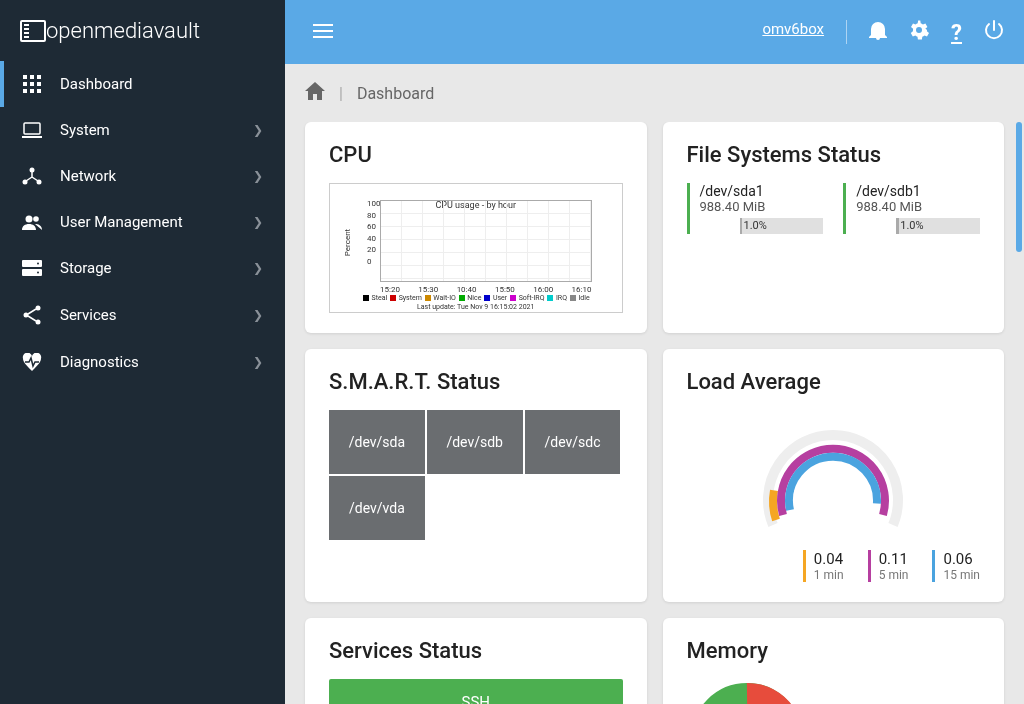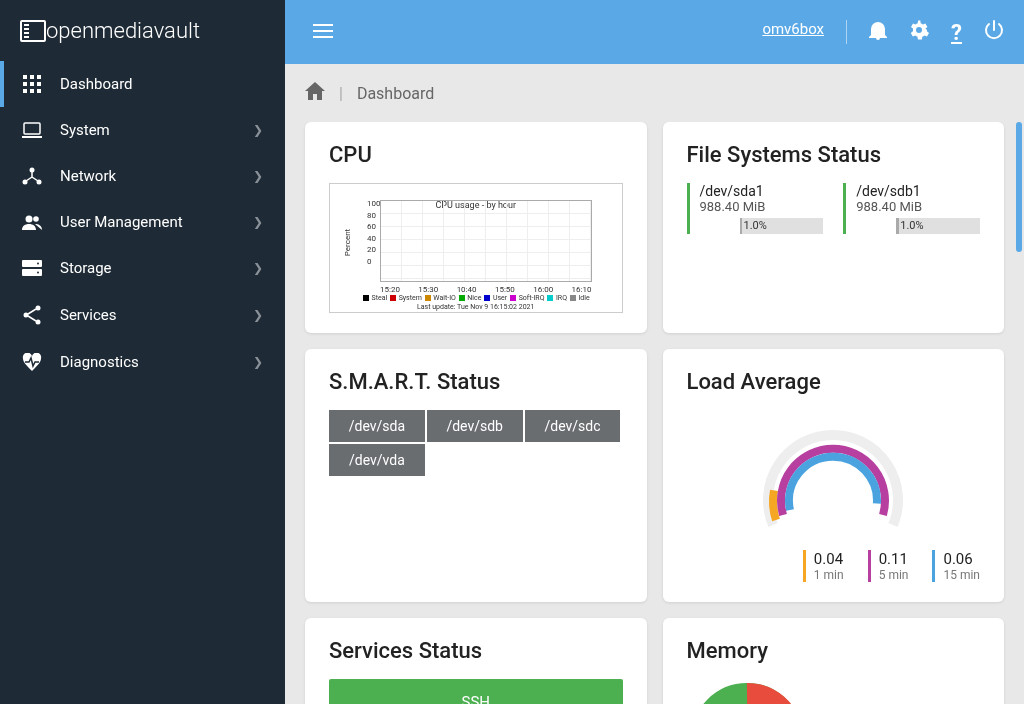--- a/index.html
+++ b/index.html
@@ -30,21 +30,21 @@
 .cpu-legend { position: absolute; bottom: 1px; left: 10px; right: 10px; font-size: 7px; text-align: center; line-height: 1.2; }
 .legend-sw { display: inline-block; width: 6px; height: 6px; vertical-align: middle; margin: 0 1px; }
 .fs-items { display: flex; gap: 20px; }
 .fs-item { flex: 1; border-left: 3px solid #4caf50; padding-left: 10px; }
 .fs-name { font-size: 14px; color: #222; }
 .fs-size { font-size: 13px; color: #555; }
 .fs-bar { height: 16px; background: #e0e0e0; margin-top: 4px; position: relative; margin-left: 40px; }
 .fs-bar-fill { position: absolute; left: 0; top: 0; bottom: 0; width: 3%; background: #aaa; }
 .fs-bar-text { position: absolute; left: 4px; top: 0; font-size: 11px; line-height: 16px; color: #333; }
 .smart-grid { display: flex; flex-wrap: wrap; gap: 2px; }
-.smart-item { background: #6a6d70; color: #fff; padding: 8px 0; text-align: center; font-size: 14px; width: calc(33.33% - 2px); }
+.smart-item { background: #6a6d70; color: #fff; padding: 24px 0; text-align: center; font-size: 14px; width: calc(33.33% - 2px); }
 .load-gauge { display: flex; justify-content: center; padding: 10px 0; }
 .load-stats { display: flex; justify-content: flex-end; gap: 24px; }
 .load-stat { border-left: 3px solid; padding-left: 8px; }
 .load-stat .val { font-size: 15px; color: #222; }
 .load-stat .lbl { font-size: 12px; color: #777; }
 .svc-item { background: #4caf50; color: #fff; text-align: center; padding: 14px; border-radius: 2px; font-size: 15px; }
 .mem-row { display: flex; align-items: center; gap: 20px; }
 .scroll-indicator { position: absolute; right: 2px; top: 0; width: 6px; height: 130px; background: #5aa9e6; border-radius: 3px; }
 </style>
 </head>

